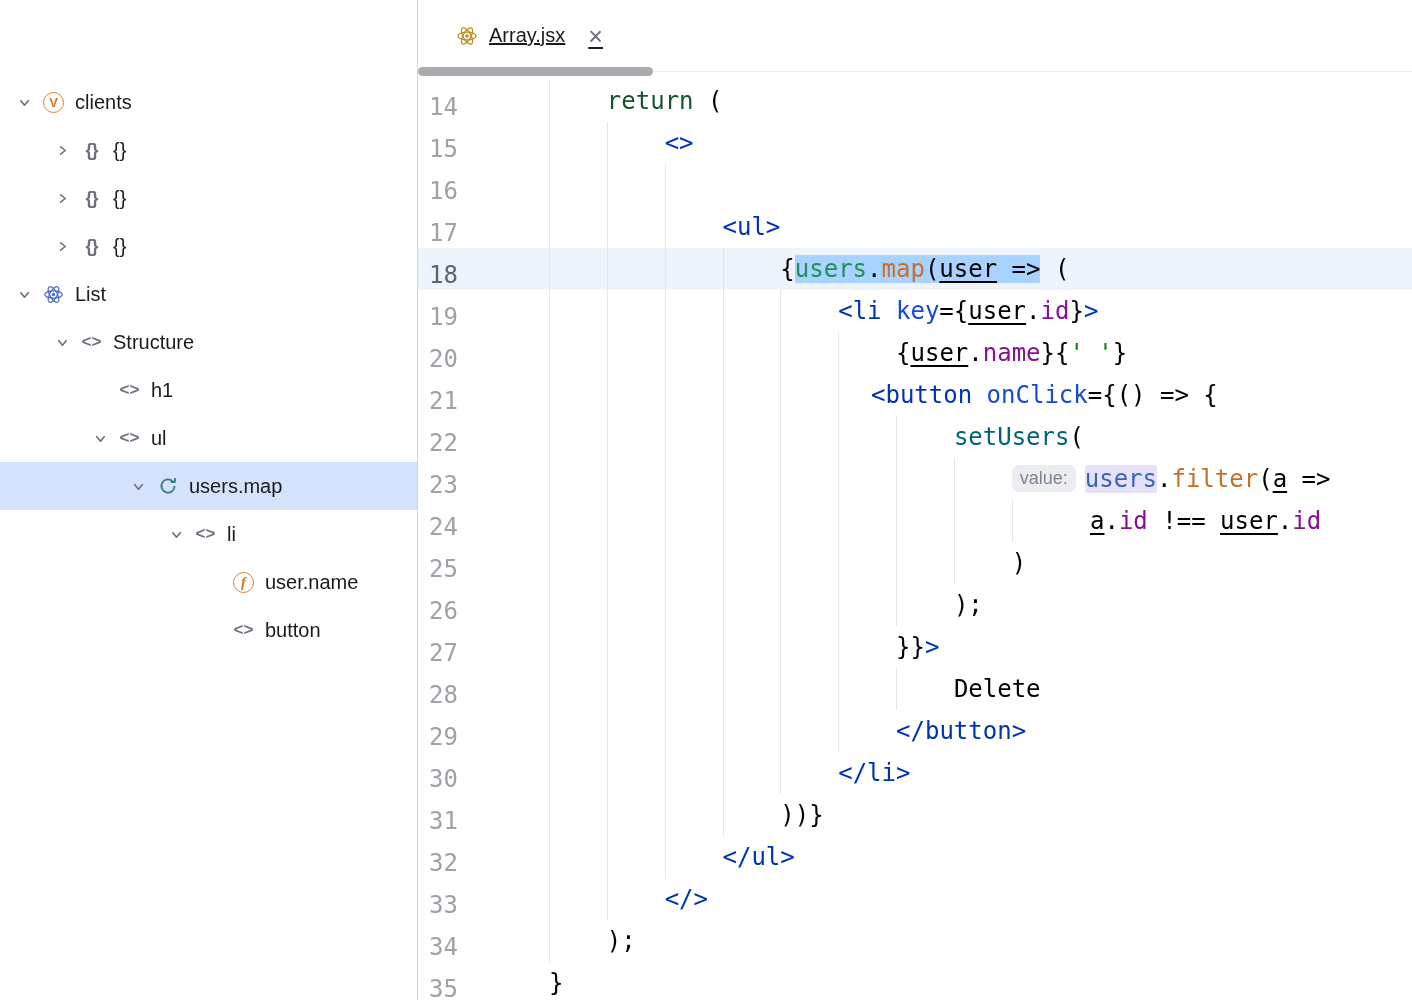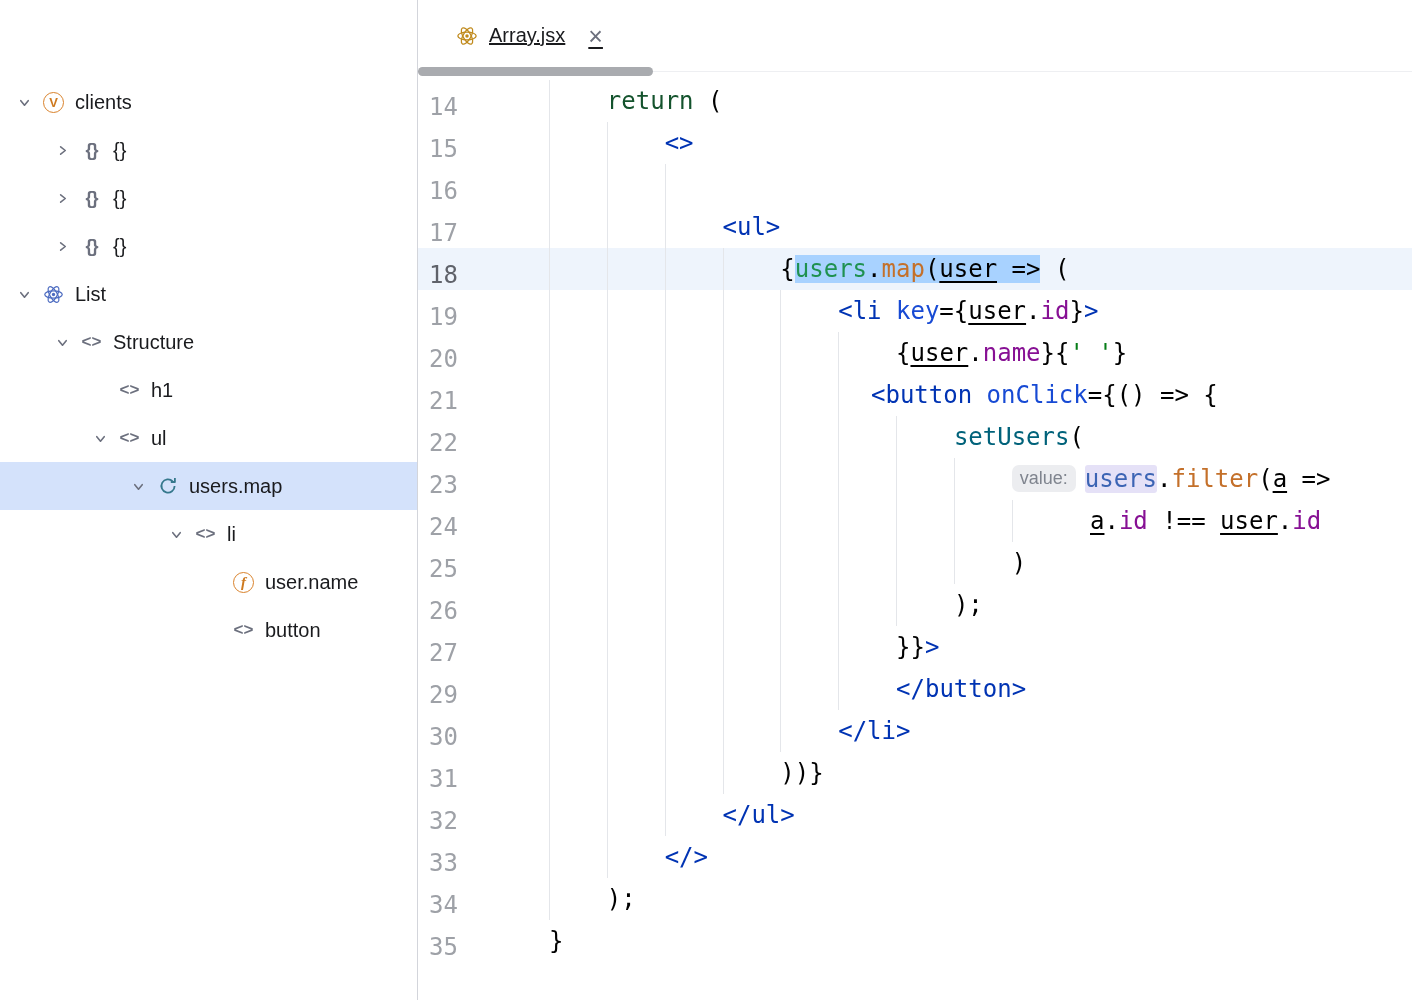--- a/index.html
+++ b/index.html
@@ -340,20 +340,31 @@
         <span class="lnum">27</span>
         <span class="guide" style="left: 131px;"></span>
         <span class="guide" style="left: 188.84px;"></span>
         <span class="guide" style="left: 246.68px;"></span>
         <span class="guide" style="left: 304.52px;"></span>
         <span class="guide" style="left: 362.36px;"></span>
         <span class="guide" style="left: 420.2px;"></span>
         <span class="lcontent" style="left: 478.04px;"><span>}}</span><span class="tag">&gt;</span></span>
       </div>
       <div class="crow">
+        <span class="lnum">28</span>
+        <span class="guide" style="left: 131px;"></span>
+        <span class="guide" style="left: 188.84px;"></span>
+        <span class="guide" style="left: 246.68px;"></span>
+        <span class="guide" style="left: 304.52px;"></span>
+        <span class="guide" style="left: 362.36px;"></span>
+        <span class="guide" style="left: 420.2px;"></span>
+        <span class="guide" style="left: 478.04px;"></span>
+        <span class="lcontent" style="left: 535.88px;"><span>Delete</span></span>
+      </div>
+      <div class="crow">
         <span class="lnum">29</span>
         <span class="guide" style="left: 131px;"></span>
         <span class="guide" style="left: 188.84px;"></span>
         <span class="guide" style="left: 246.68px;"></span>
         <span class="guide" style="left: 304.52px;"></span>
         <span class="guide" style="left: 362.36px;"></span>
         <span class="guide" style="left: 420.2px;"></span>
         <span class="lcontent" style="left: 478.04px;"><span class="tag">&lt;/button&gt;</span></span>
       </div>
       <div class="crow">

